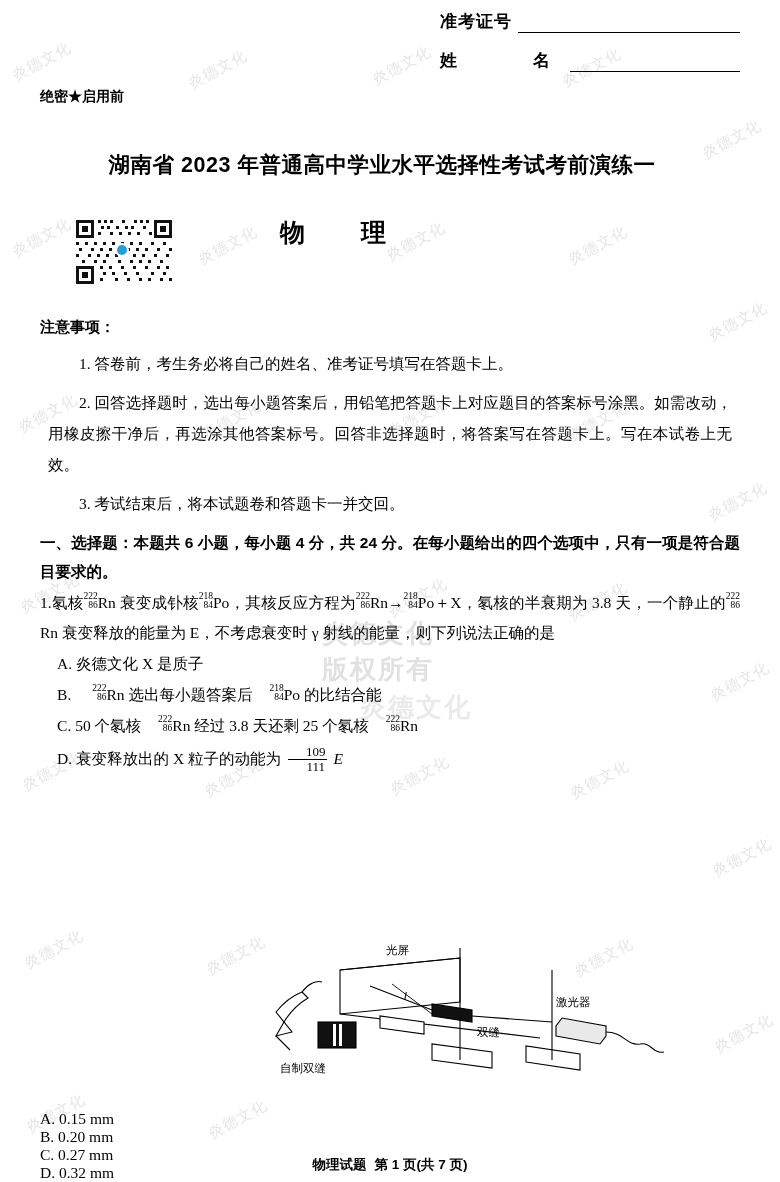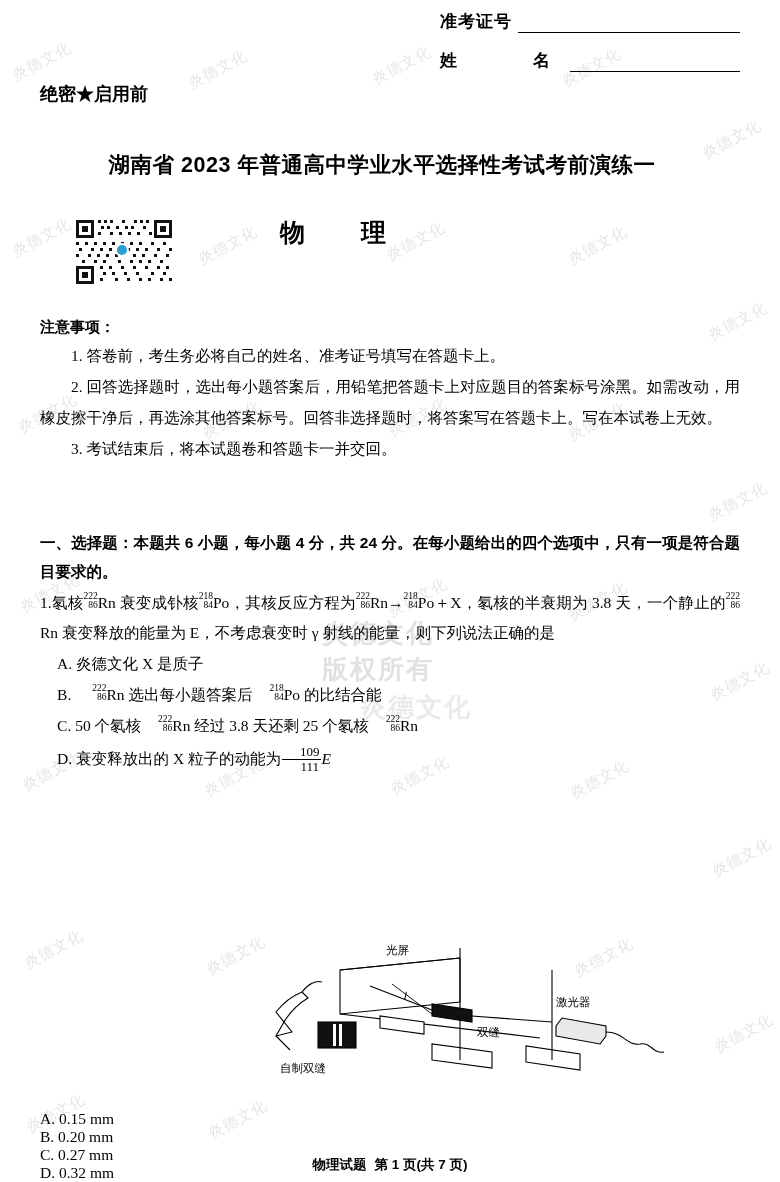--- a/index.html
+++ b/index.html
@@ -73,24 +73,24 @@
   .field-line {
     flex: 1;
     border-bottom: 1.2px solid #000;
     height: 20px;
     margin-left: 6px;
   }
 
   .secret {
     position: absolute;
     left: 40px;
-    top: 82px;
-    font-family: "Liberation Sans", sans-serif;
-    font-weight: bold;
-    font-size: 18px;
+    top: 88px;
+    font-family: "Liberation Sans", sans-serif;
+    font-weight: bold;
+    font-size: 14px;
     z-index: 10;
   }
 
   .maintitle {
     position: absolute;
     left: 0;
     right: 16px;
     top: 150px;
     text-align: center;
     font-family: "Liberation Sans", sans-serif;
@@ -134,21 +134,21 @@
   .notice-body {
     position: absolute;
     left: 40px;
     right: 40px;
     top: 340px;
     font-size: 15.5px;
     line-height: 31px;
     z-index: 10;
     text-align: justify;
   }
-  .notice-body p { margin: 0; text-indent: 2em; }
+  .notice-body p { margin: 8px; text-indent: 2em; }
 
   
   .section-head {
     position: absolute;
     left: 40px;
     right: 40px;
     top: 528px;
     font-family: "Liberation Sans", sans-serif;
     font-weight: bold;
     font-size: 15.5px;
@@ -181,21 +181,21 @@
     margin-right: 0px;
   }
   .nuc i { font-style: normal; display: block; }
 
   .frac {
     display: inline-block;
     vertical-align: -0.55em;
     text-align: center;
     font-size: 13px;
     line-height: 1.08;
-    margin: 0 1px;
+    margin: 0 7px;
   }
   .frac .num { display: block; border-bottom: 1px solid #000; padding: 0 1px; }
   .frac .den { display: block; padding: 0 1px; }
   .ital { font-style: italic; }
 
   
   .figure {
     position: absolute;
     left: 40px;
     right: 40px;

